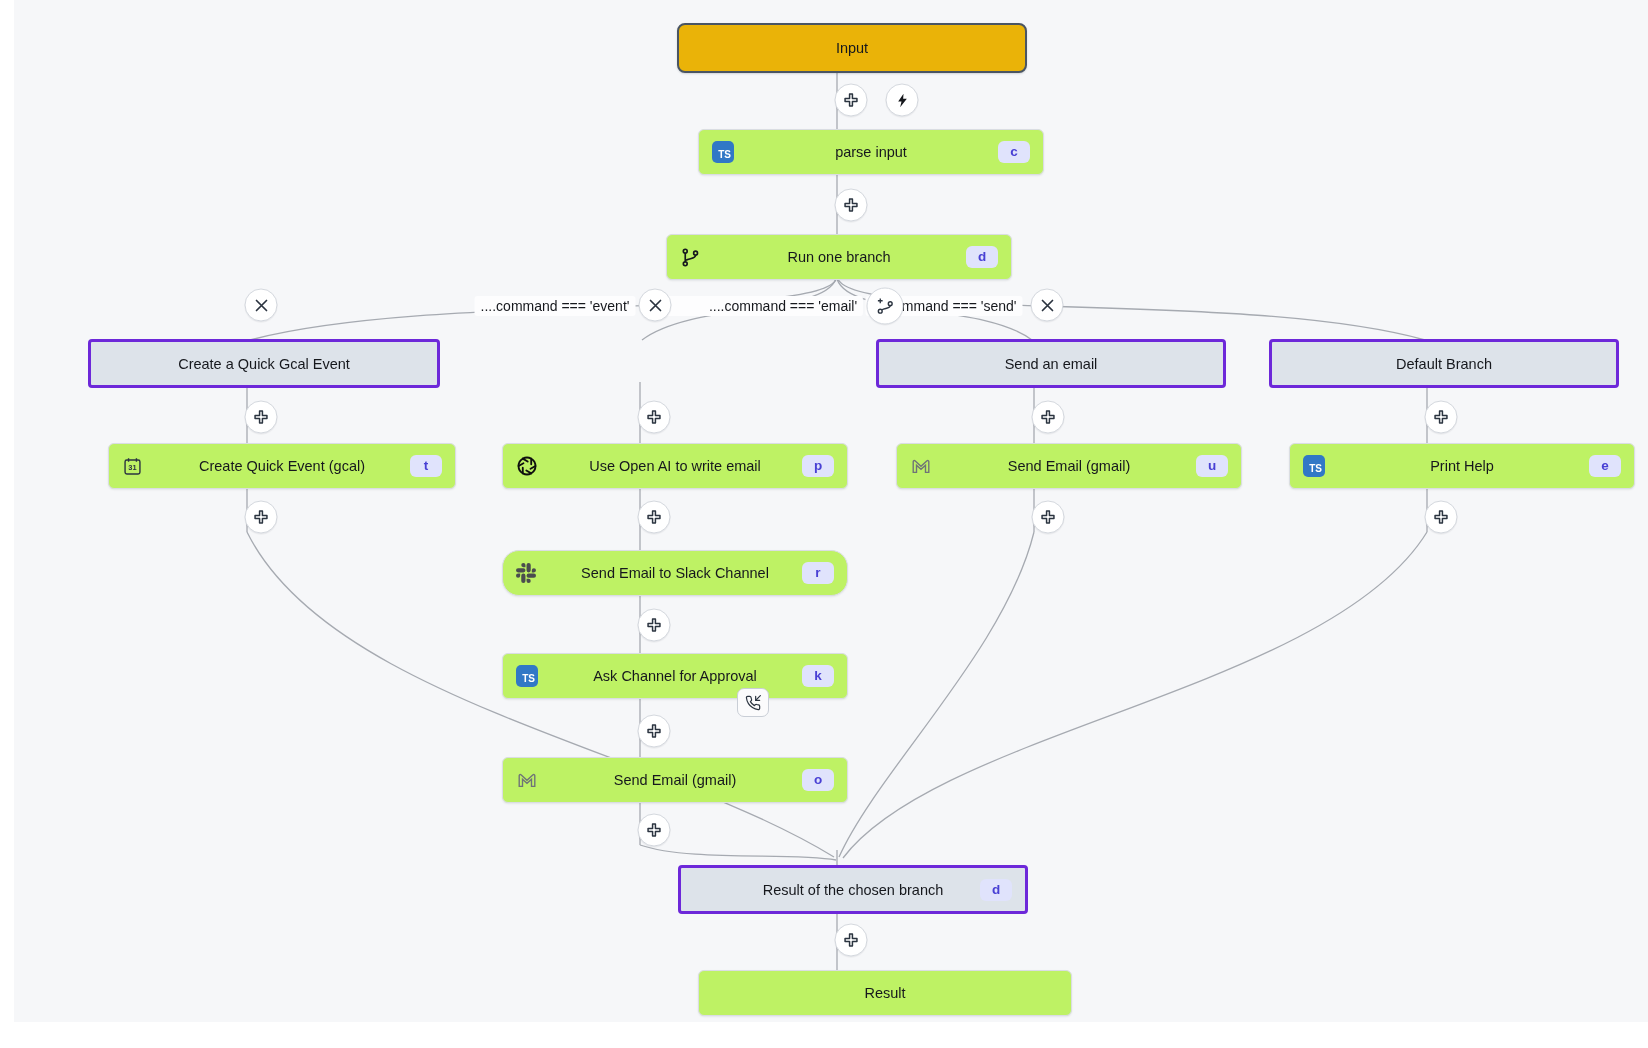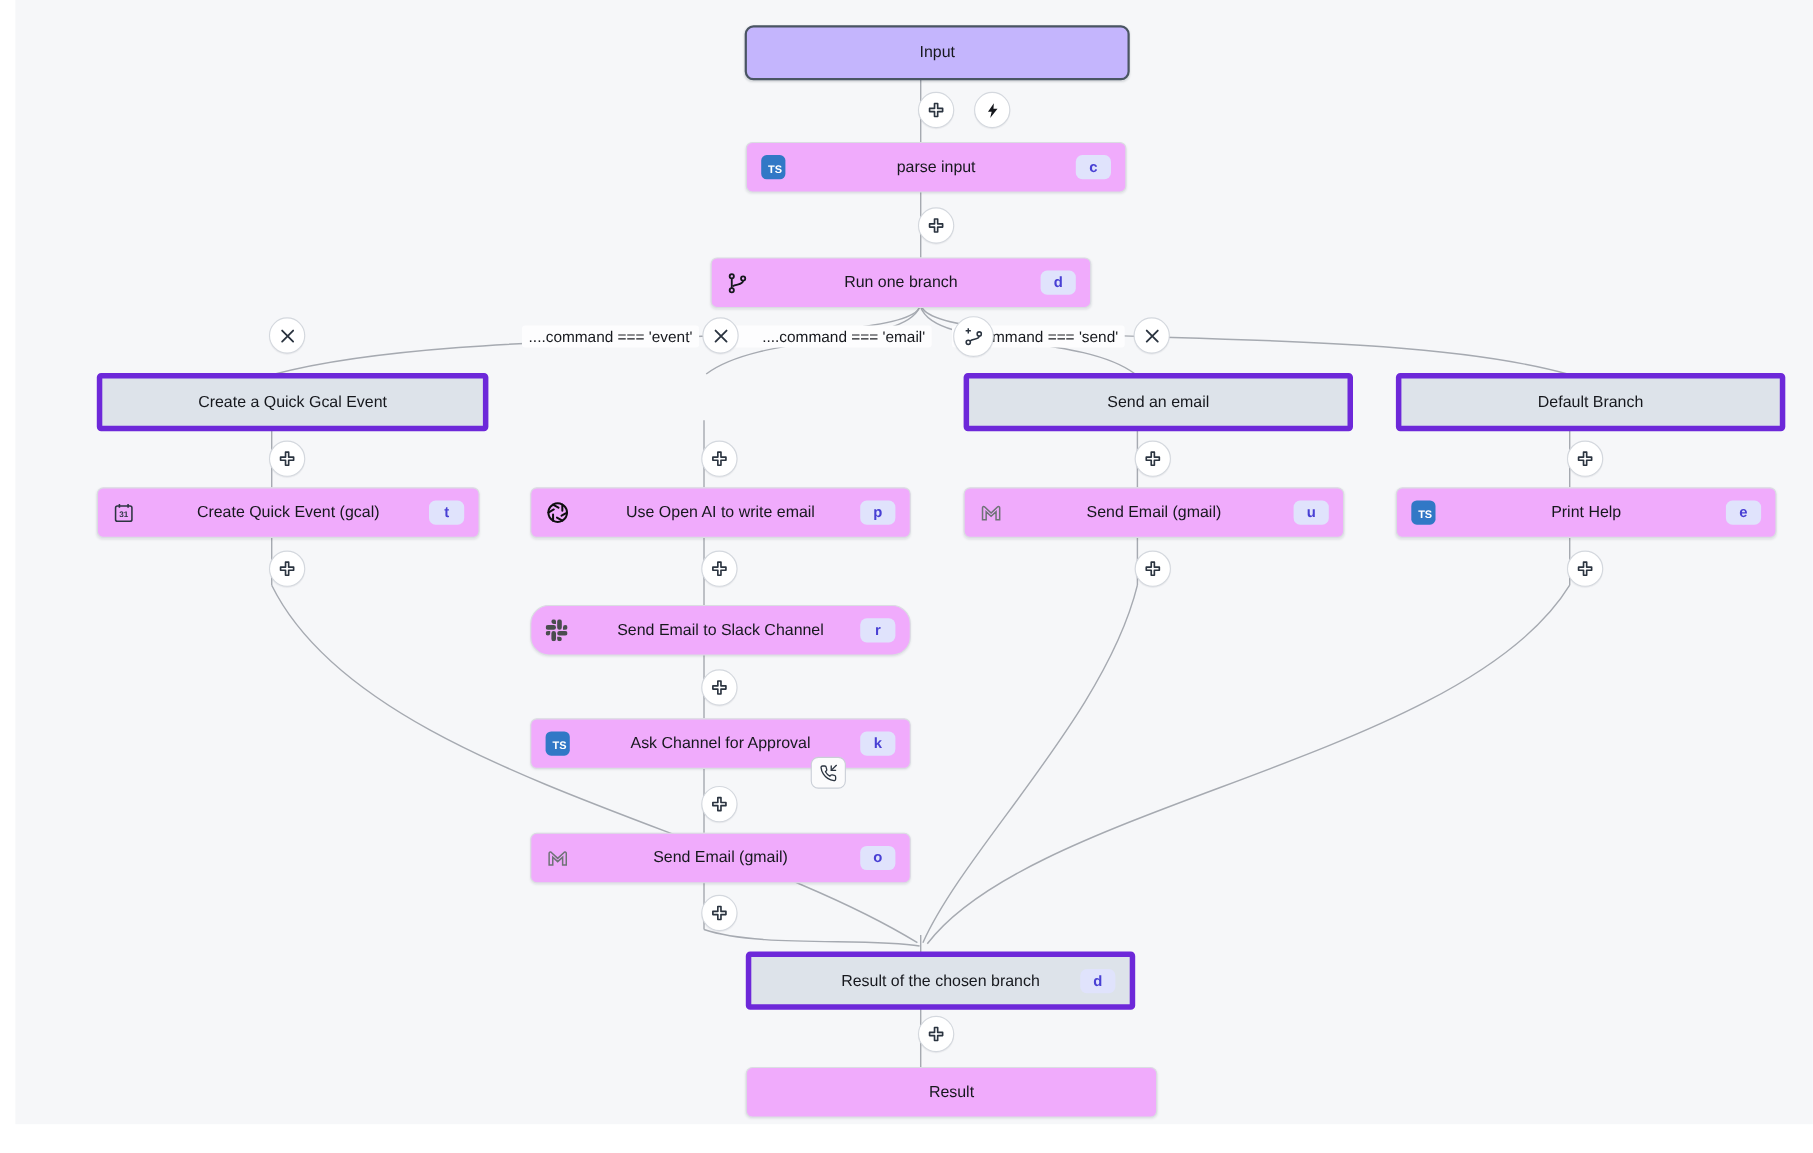--- a/index.html
+++ b/index.html
@@ -1,23 +1,23 @@
 <!DOCTYPE html>
 <html><head>
 <meta charset="utf-8">
 <style>
   html,body{margin:0;padding:0;width:1648px;height:1048px;background:#ffffff;
     font-family:"Liberation Sans","DejaVu Sans",sans-serif;overflow:hidden;}
   #canvas{position:absolute;left:14px;top:0;right:0;bottom:26px;background:#f6f7f9;}
   svg.edges{position:absolute;left:0;top:0;pointer-events:none;}
-  .node{position:absolute;height:44px;background:#f0abfc;border:1px solid #dadde2;
-    border-radius:6px;box-shadow:0 1px 2px rgba(16,24,40,.08);display:flex;align-items:center;}
-  .vnode{position:absolute;height:43px;background:#dde3ea;border:5px solid #6d28d9;
+  .node{position:absolute;height:44px;background:#bef264;border:1px solid #dadde2;
+    border-radius:6px;box-shadow:0 1px 2px rgba(16,24,40,.08);display:flex;align-items:center;margin-left:20px;}
+  .vnode{position:absolute;height:43px;background:#dde3ea;border:3px solid #6d28d9;
     border-radius:4px;display:flex;align-items:center;justify-content:center;}
-  .inputnode{position:absolute;height:46px;background:#c4b5fd;border:2.5px solid #4a5563;
+  .inputnode{position:absolute;height:46px;background:#eab308;border:2.5px solid #4a5563;
     border-radius:8px;display:flex;align-items:center;justify-content:center;box-shadow:0 1px 2px rgba(16,24,40,.15);}
   .nlabel{position:absolute;left:0;right:0;text-align:center;font-size:14.5px;color:#16181d;}
   .nicon{position:absolute;left:13px;top:0;bottom:0;display:flex;align-items:center;}
   .badge{position:absolute;right:13px;top:50%;transform:translateY(-50%);
     min-width:18px;padding:3px 7px;background:#e0e3fc;color:#4940d4;font-weight:bold;
     font-size:13.5px;text-align:center;border-radius:6px;line-height:16px;}
   .tsicon{width:22px;height:22px;background:#3178c6;border-radius:5px;color:#fff;
     font-size:10px;font-weight:bold;display:flex;align-items:flex-end;justify-content:flex-end;
     padding:0;box-sizing:border-box;}
   .tsicon span{margin:0 3px 3px 0;}
@@ -61,21 +61,21 @@
       <path d="M247 532 C 330 700, 660 750, 834 857"></path>
       <path d="M1034 532 C 1005 650, 878 770, 839 857"></path>
       <path d="M1427 532 C 1330 690, 940 730, 843 858"></path>
       <path d="M640 845 C 690 862, 790 852, 836 860"></path>
       <path d="M837 850 L837 866"></path>
       <path d="M837 907 L837 970"></path>
     </g>
   </svg>
 
   <div class="condlabel" style="left:541px;top:306px;">....command === 'event'</div>
-  <div class="condlabel" style="left:732px;top:306px;padding-left:48px;">....command === 'email'</div>
+  <div class="condlabel" style="left:748px;top:306px;padding-left:48px;">....command === 'email'</div>
   <div class="condlabel" style="left:930px;top:306px;">....command === 'send'</div>
 
   <div class="circle" style="left:247px;top:305px;">
     <svg width="14" height="14" viewBox="0 0 14 14">
         <path d="M2 2 L12 12 M12 2 L2 12" stroke="#2b3440" stroke-width="1.7" stroke-linecap="round"></path>
       </svg>
   </div>
   <div class="circle" style="left:641px;top:305px;">
     <svg width="14" height="14" viewBox="0 0 14 14">
         <path d="M2 2 L12 12 M12 2 L2 12" stroke="#2b3440" stroke-width="1.7" stroke-linecap="round"></path>

